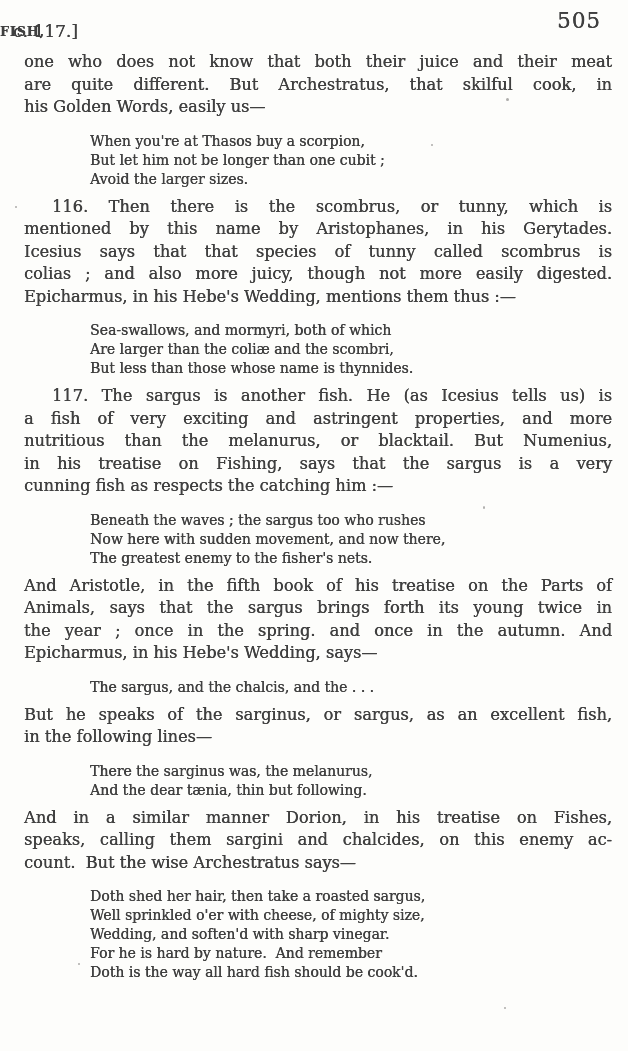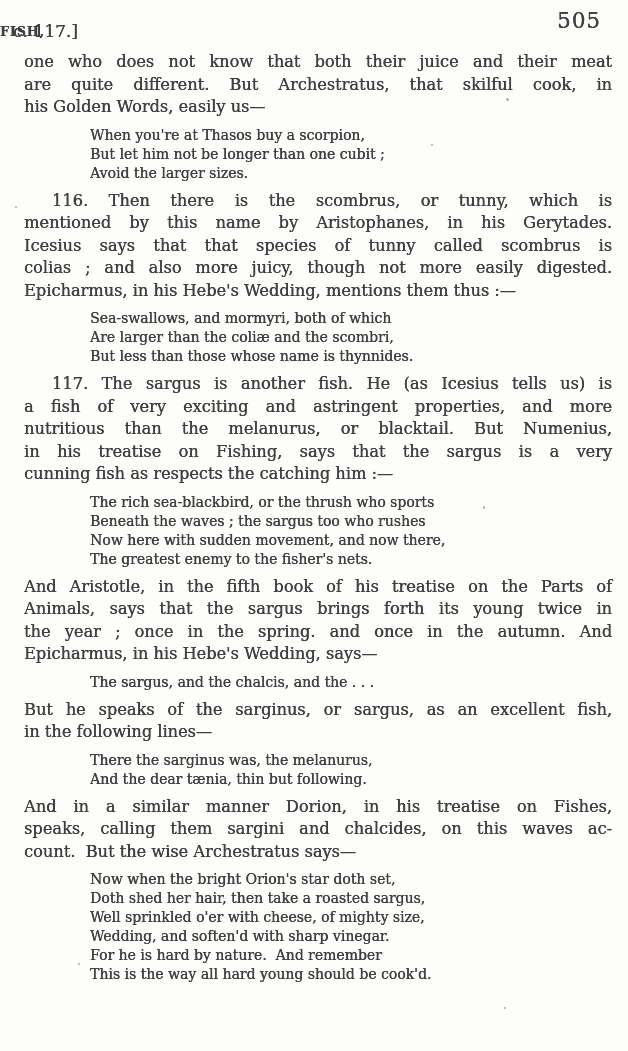--- a/index.html
+++ b/index.html
@@ -44,21 +44,21 @@
     font-size: 16.2px;
     line-height: 22.5px;
   }
   .para .line.just {
     text-align: justify;
     text-align-last: justify;
     text-justify: inter-word;
   }
   .line.indent { text-indent: 28px; }
   .verse {
-    margin: 7px 0 7px 66px;
+    margin: 13px 0 7px 66px;
     font-size: 14px;
     line-height: 19px;
   }
   .verse .line { white-space: pre-wrap; }
   .speck {
     position: absolute;
     background: #4c4a46;
     border-radius: 50%;
     opacity: 0.45;
   }
@@ -97,21 +97,20 @@
         <div class="line">But less than those whose name is thynnides.</div>
       </div>
       <div class="para">
         <div class="line just indent">117. The sargus is another fish.  He (as Icesius tells us) is</div>
         <div class="line just">a fish of very exciting and astringent properties, and more</div>
         <div class="line just">nutritious than the melanurus, or blacktail.  But Numenius,</div>
         <div class="line just">in his treatise on Fishing, says that the sargus is a very</div>
         <div class="line">cunning fish as respects the catching him :—</div>
       </div>
       <div class="verse">
-        <div class="line">The rich sea-blackbird, or the thrush who sports</div>
         <div class="line">Beneath the waves ; the sargus too who rushes</div>
         <div class="line">Now here with sudden movement, and now there,</div>
         <div class="line">The greatest enemy to the fisher's nets.</div>
       </div>
       <div class="para">
         <div class="line just">And Aristotle, in the fifth book of his treatise on the Parts of</div>
         <div class="line just">Animals, says that the sargus brings forth its young twice in</div>
         <div class="line just">the year ; once in the spring. and once in the autumn.  And</div>
         <div class="line">Epicharmus, in his Hebe's Wedding, says—</div>
       </div>
@@ -121,30 +120,29 @@
       <div class="para">
         <div class="line just">But he speaks of the sarginus, or sargus, as an excellent fish,</div>
         <div class="line">in the following lines—</div>
       </div>
       <div class="verse">
         <div class="line">There the sarginus was, the melanurus,</div>
         <div class="line">And the dear tænia, thin but following.</div>
       </div>
       <div class="para">
         <div class="line just">And in a similar manner Dorion, in his treatise on Fishes,</div>
-        <div class="line just">speaks, calling them sargini and chalcides, on this waves ac-</div>
+        <div class="line just">speaks, calling them sargini and chalcides, on this enemy ac-</div>
         <div class="line">count.&nbsp; But the wise Archestratus says—</div>
       </div>
       <div class="verse">
-        <div class="line">Now when the bright Orion's star doth set,</div>
         <div class="line">Doth shed her hair, then take a roasted sargus,</div>
         <div class="line">Well sprinkled o'er with cheese, of mighty size,</div>
         <div class="line">Wedding, and soften'd with sharp vinegar.</div>
         <div class="line">For he is hard by nature.&nbsp; And remember</div>
-        <div class="line">This is the way all hard young should be cook'd.</div>
+        <div class="line">Doth is the way all hard fish should be cook'd.</div>
       </div>
     </div>
 
   <div class="speck" style="left:506px; top:98px; width:3px; height:3px;"></div>
   <div class="speck" style="left:431px; top:144px; width:2px; height:2px;"></div>
   <div class="speck" style="left:483px; top:506px; width:2px; height:3px;"></div>
   <div class="speck" style="left:15px; top:206px; width:2px; height:2px;"></div>
   <div class="speck" style="left:78px; top:963px; width:2px; height:2px;"></div>
   <div class="speck" style="left:504px; top:1007px; width:2px; height:2px;"></div>
 </div>

